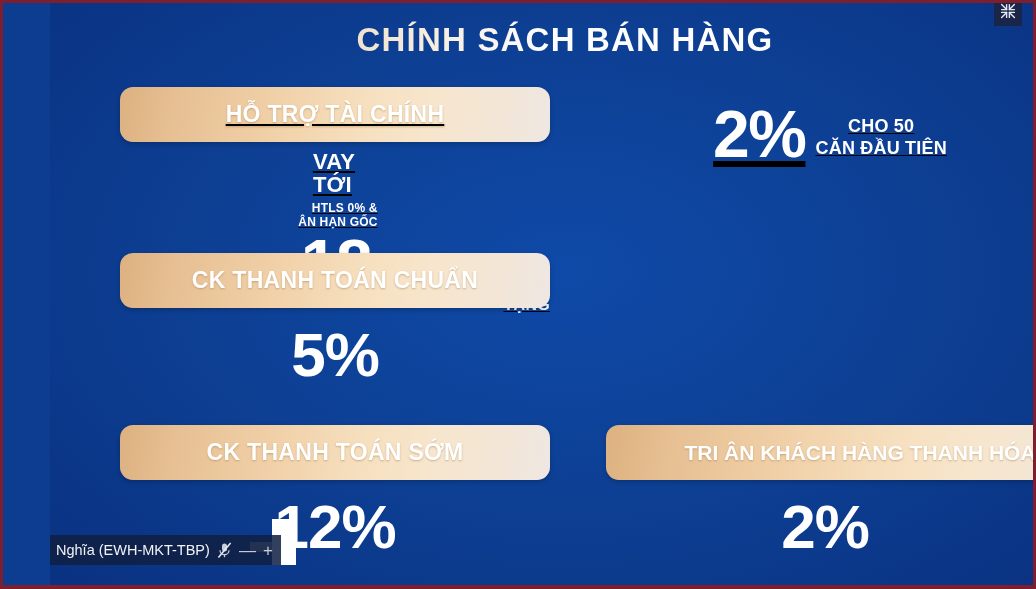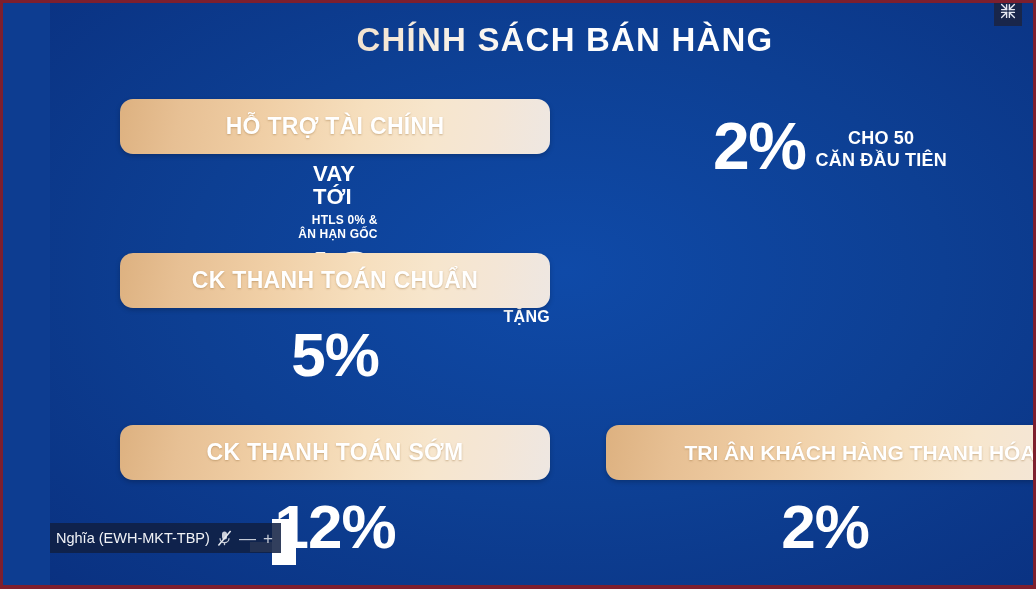--- a/index.html
+++ b/index.html
@@ -48,21 +48,21 @@
     color:transparent;
     -webkit-text-fill-color:transparent;
   }
 
   
   .col { position:absolute; top:0; width:430px; height:582px; }
   #col-left  { left:70px; }
   #col-right { left:560px; }
 
   .block { position:absolute; left:0; width:430px; }
-  .block-1 { top:96px; }
+  .block-1 { top:84px;text-decoration:underline; }
   .block-2 { top:250px; }
   .block-3 { top:422px; }
 
   
   .pill {
     position:relative;
     height:55px;
     border-radius:13px;
     background:linear-gradient(100deg,
         #ddb180 0%, #e7c094 14%, #f0cfa6 34%, #f6dfbe 56%,
@@ -146,21 +146,21 @@
   #finance-row .num-18 { margin-right:6px; }
 
   #earlybird-row { justify-content:center; gap:10px; padding-left:10px; }
   #earlybird-row .small-label-left { align-self:center; padding-top:8px; }
 
   .center-row { justify-content:center; }
 
   
   #participant-bar {
     position:absolute;
-    left:0; bottom:32px;
+    left:0; bottom:20px;
     height:30px;
     background:rgba(16,32,66,0.86);
     display:flex; align-items:center;
     padding:0 8px 0 6px;
     gap:7px;
     z-index:40;
   }
   #participant-name {
     color:#f0f2f6;
     font-size:14.5px;

